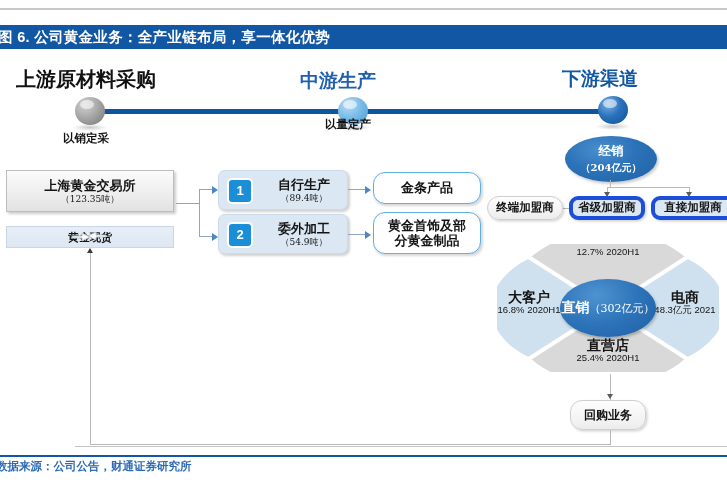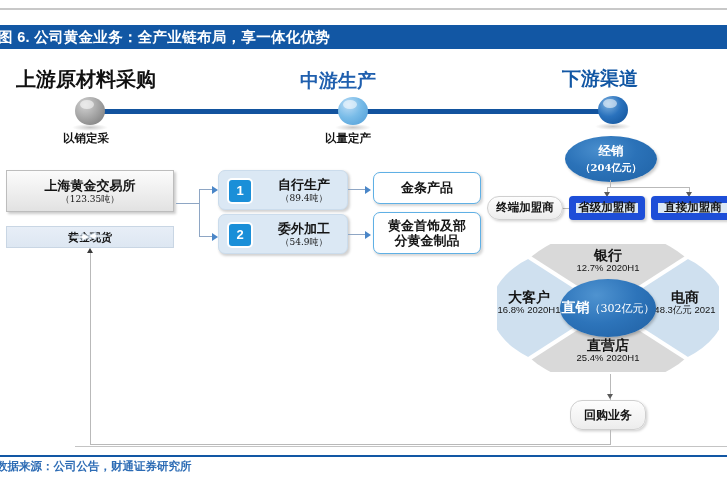--- a/index.html
+++ b/index.html
@@ -58,21 +58,21 @@
   }
   #shadow-up{left:72px;top:124px;}
   #shadow-mid{left:335px;top:124px;}
   #shadow-down{left:595px;top:123px;}
 
   .sub-label{
     font-family:"DejaVu Serif","Liberation Serif",serif;font-weight:bold;
     font-size:11.5px;color:#111;white-space:nowrap;
   }
   #sub-up{left:63px;top:131px;}
-  #sub-mid{left:325px;top:131px;}
+  #sub-mid{left:325px;top:117px;}
 
   
   .box{
     box-sizing:border-box;display:flex;flex-direction:column;
     align-items:center;justify-content:center;text-align:center;
     font-family:"DejaVu Serif","Liberation Serif",serif;font-weight:bold;
     color:#141414;line-height:1.18;
   }
   .box .t{font-size:13px;white-space:nowrap;}
   .box .t2{font-size:13px;white-space:nowrap;}
@@ -80,25 +80,25 @@
 
   .box-gray{
     background:linear-gradient(180deg,#fbfbfb 0%,#eeeeee 55%,#e2e2e2 100%);
     border:1px solid #bdbdbd;box-shadow:1.5px 1.5px 2.5px rgba(0,0,0,.20);
   }
   .box-lblue{
     background:#dbe8f4;border:1px solid #cbdcec;border-radius:7px;
     box-shadow:1.5px 1.5px 2.5px rgba(0,0,0,.18);
   }
   .box-lblue2{
-    background:#dbe8f4;border:7px solid #1d4ed8;border-radius:4px;
+    background:#dbe8f4;border:4px solid #1d4ed8;border-radius:9px;
     box-shadow:1.5px 1.5px 2.5px rgba(0,0,0,.18);
   }
   .box-white-blue{
-    background:#ffffff;border:1.4px solid #5fb0e5;border-radius:7px;
+    background:#ffffff;border:1.4px solid #5fb0e5;border-radius:12px;
     box-shadow:1.5px 1.5px 2.5px rgba(0,0,0,.16);
   }
   .box-white-gray{
     background:linear-gradient(180deg,#fdfdfd 0%,#f4f4f4 60%,#ececec 100%);
     border:1px solid #cfcfcf;border-radius:12px;
     box-shadow:1.5px 1.5px 2.5px rgba(0,0,0,.17);
   }
 
   
   #sge-box{left:6px;top:170px;width:168px;height:42px;}
@@ -308,21 +308,20 @@
 
     <path d="M111,64 L33,114 A95,62 0 0 0 189,114 Z" fill="#d9d9d9"></path>
 
     <line x1="111" y1="64" x2="27" y2="10" stroke="#ffffff" stroke-width="4"></line>
     <line x1="111" y1="64" x2="195" y2="10" stroke="#ffffff" stroke-width="4"></line>
     <line x1="111" y1="64" x2="27" y2="118" stroke="#ffffff" stroke-width="4"></line>
     <line x1="111" y1="64" x2="195" y2="118" stroke="#ffffff" stroke-width="4"></line>
   </svg>
 
   <div class="petal-label" style="left:52px;top:3px;width:118px;">
-    <span class="t">银行</span>
     <span class="v">12.7% 2020H1</span>
   </div>
 
   <div class="petal-label" style="left:-4px;top:45px;width:72px;">
     <span class="t">大客户</span>
     <span class="v">16.8% 2020H1</span>
   </div>
 
   <div class="petal-label" style="left:150px;top:45px;width:76px;">
     <span class="t">电商</span>

